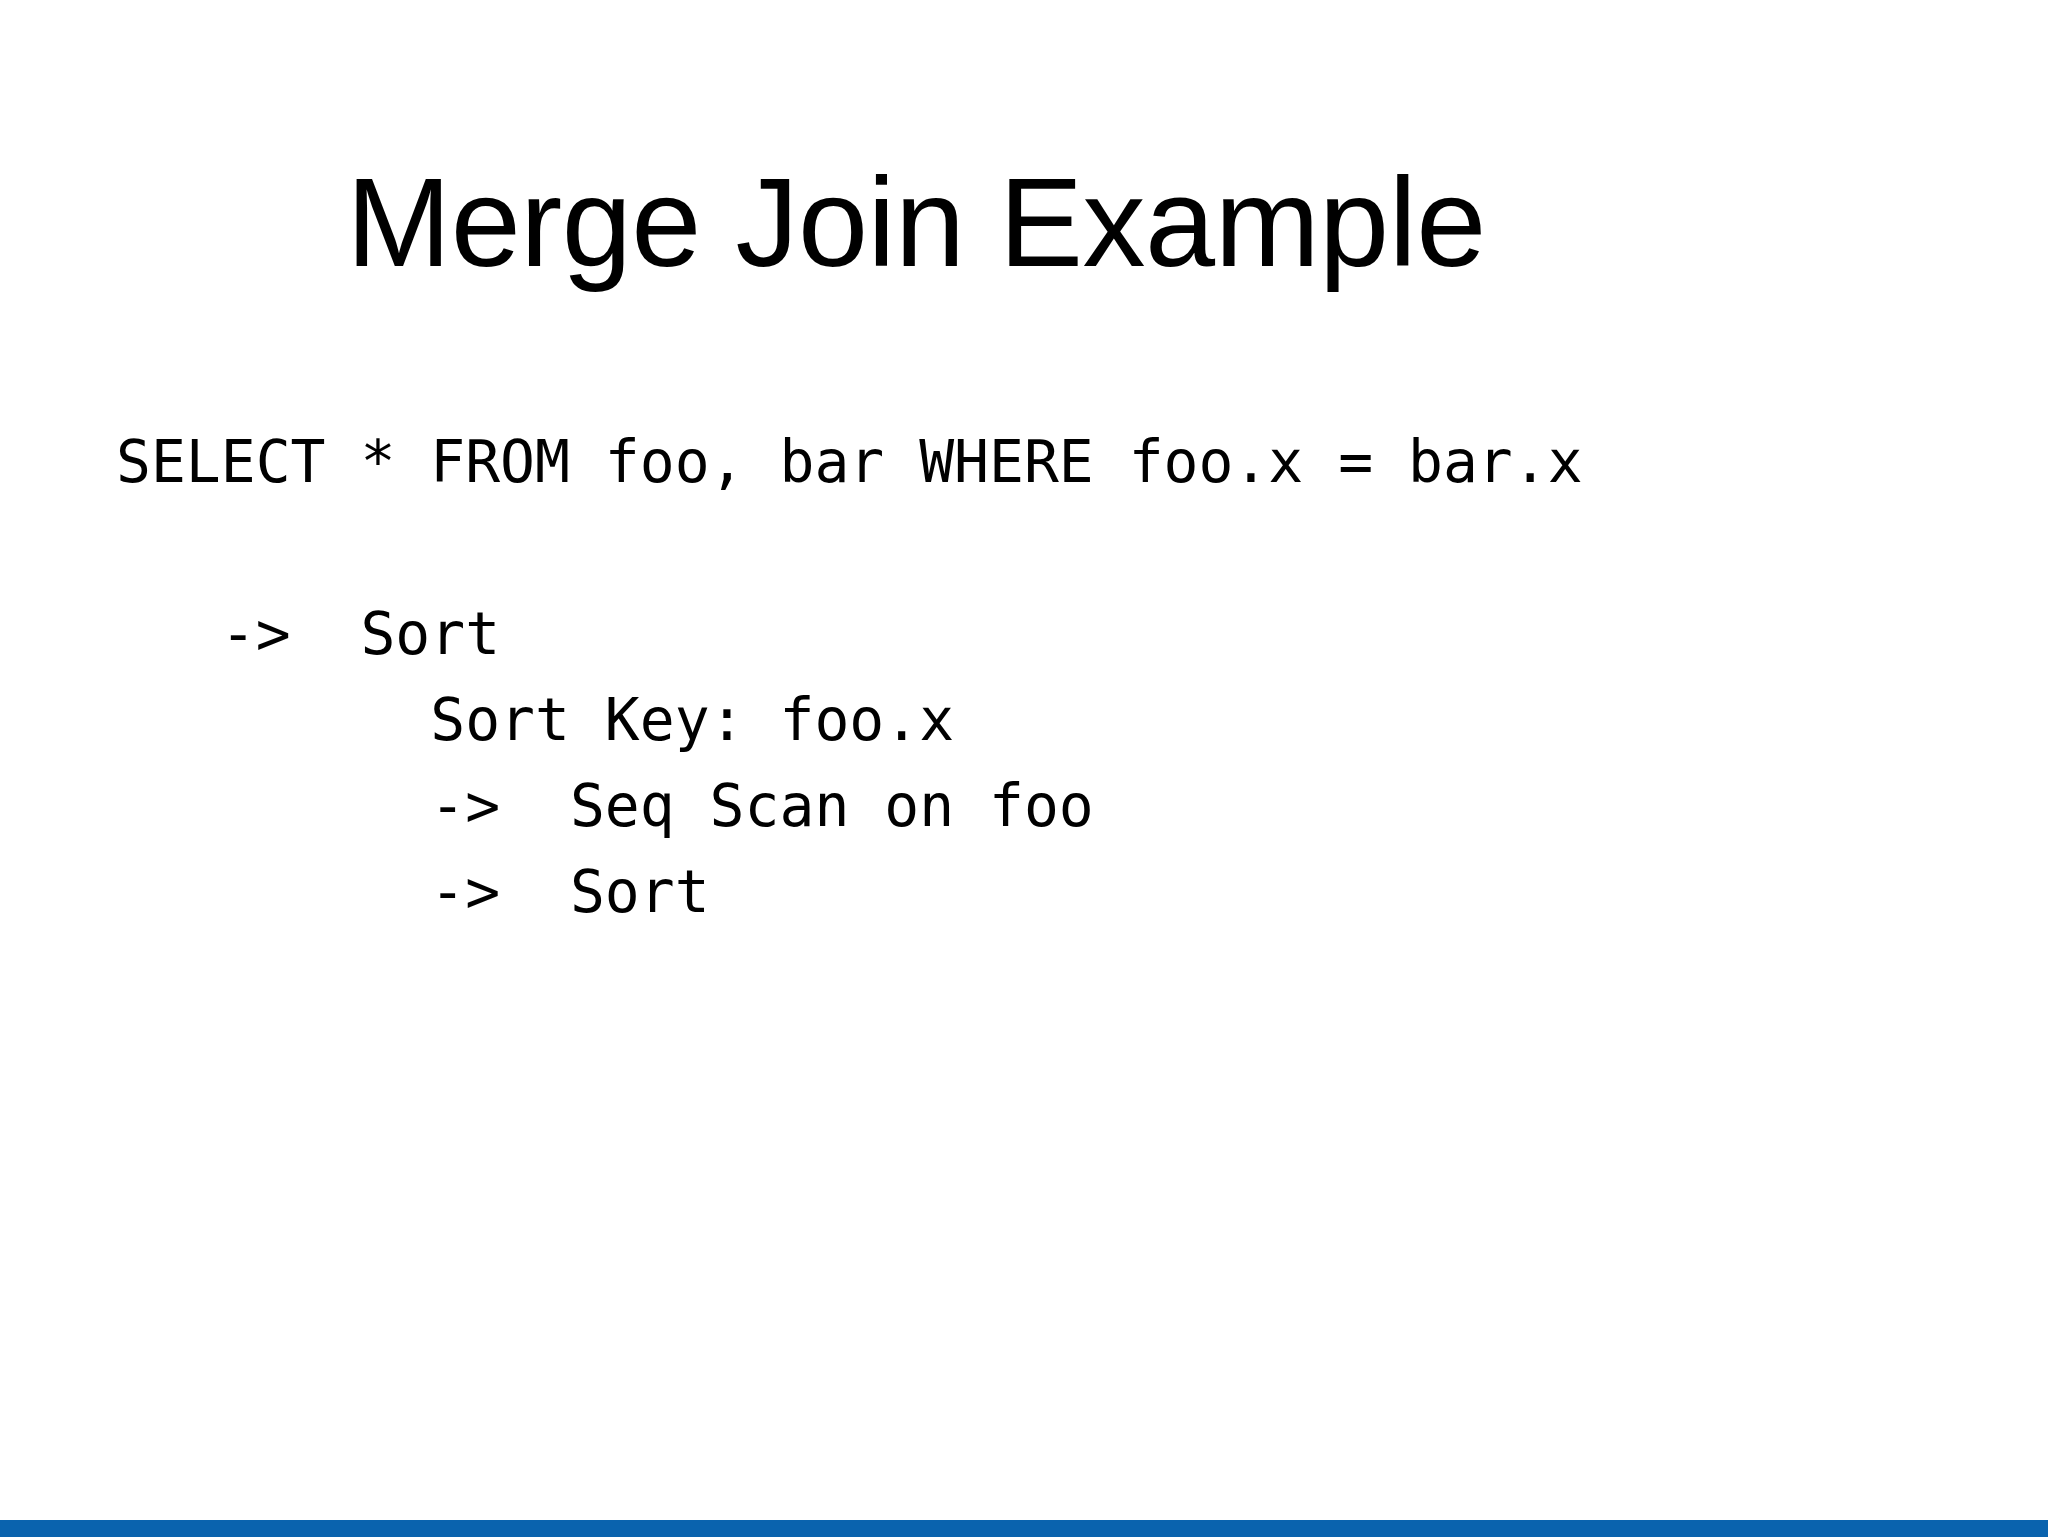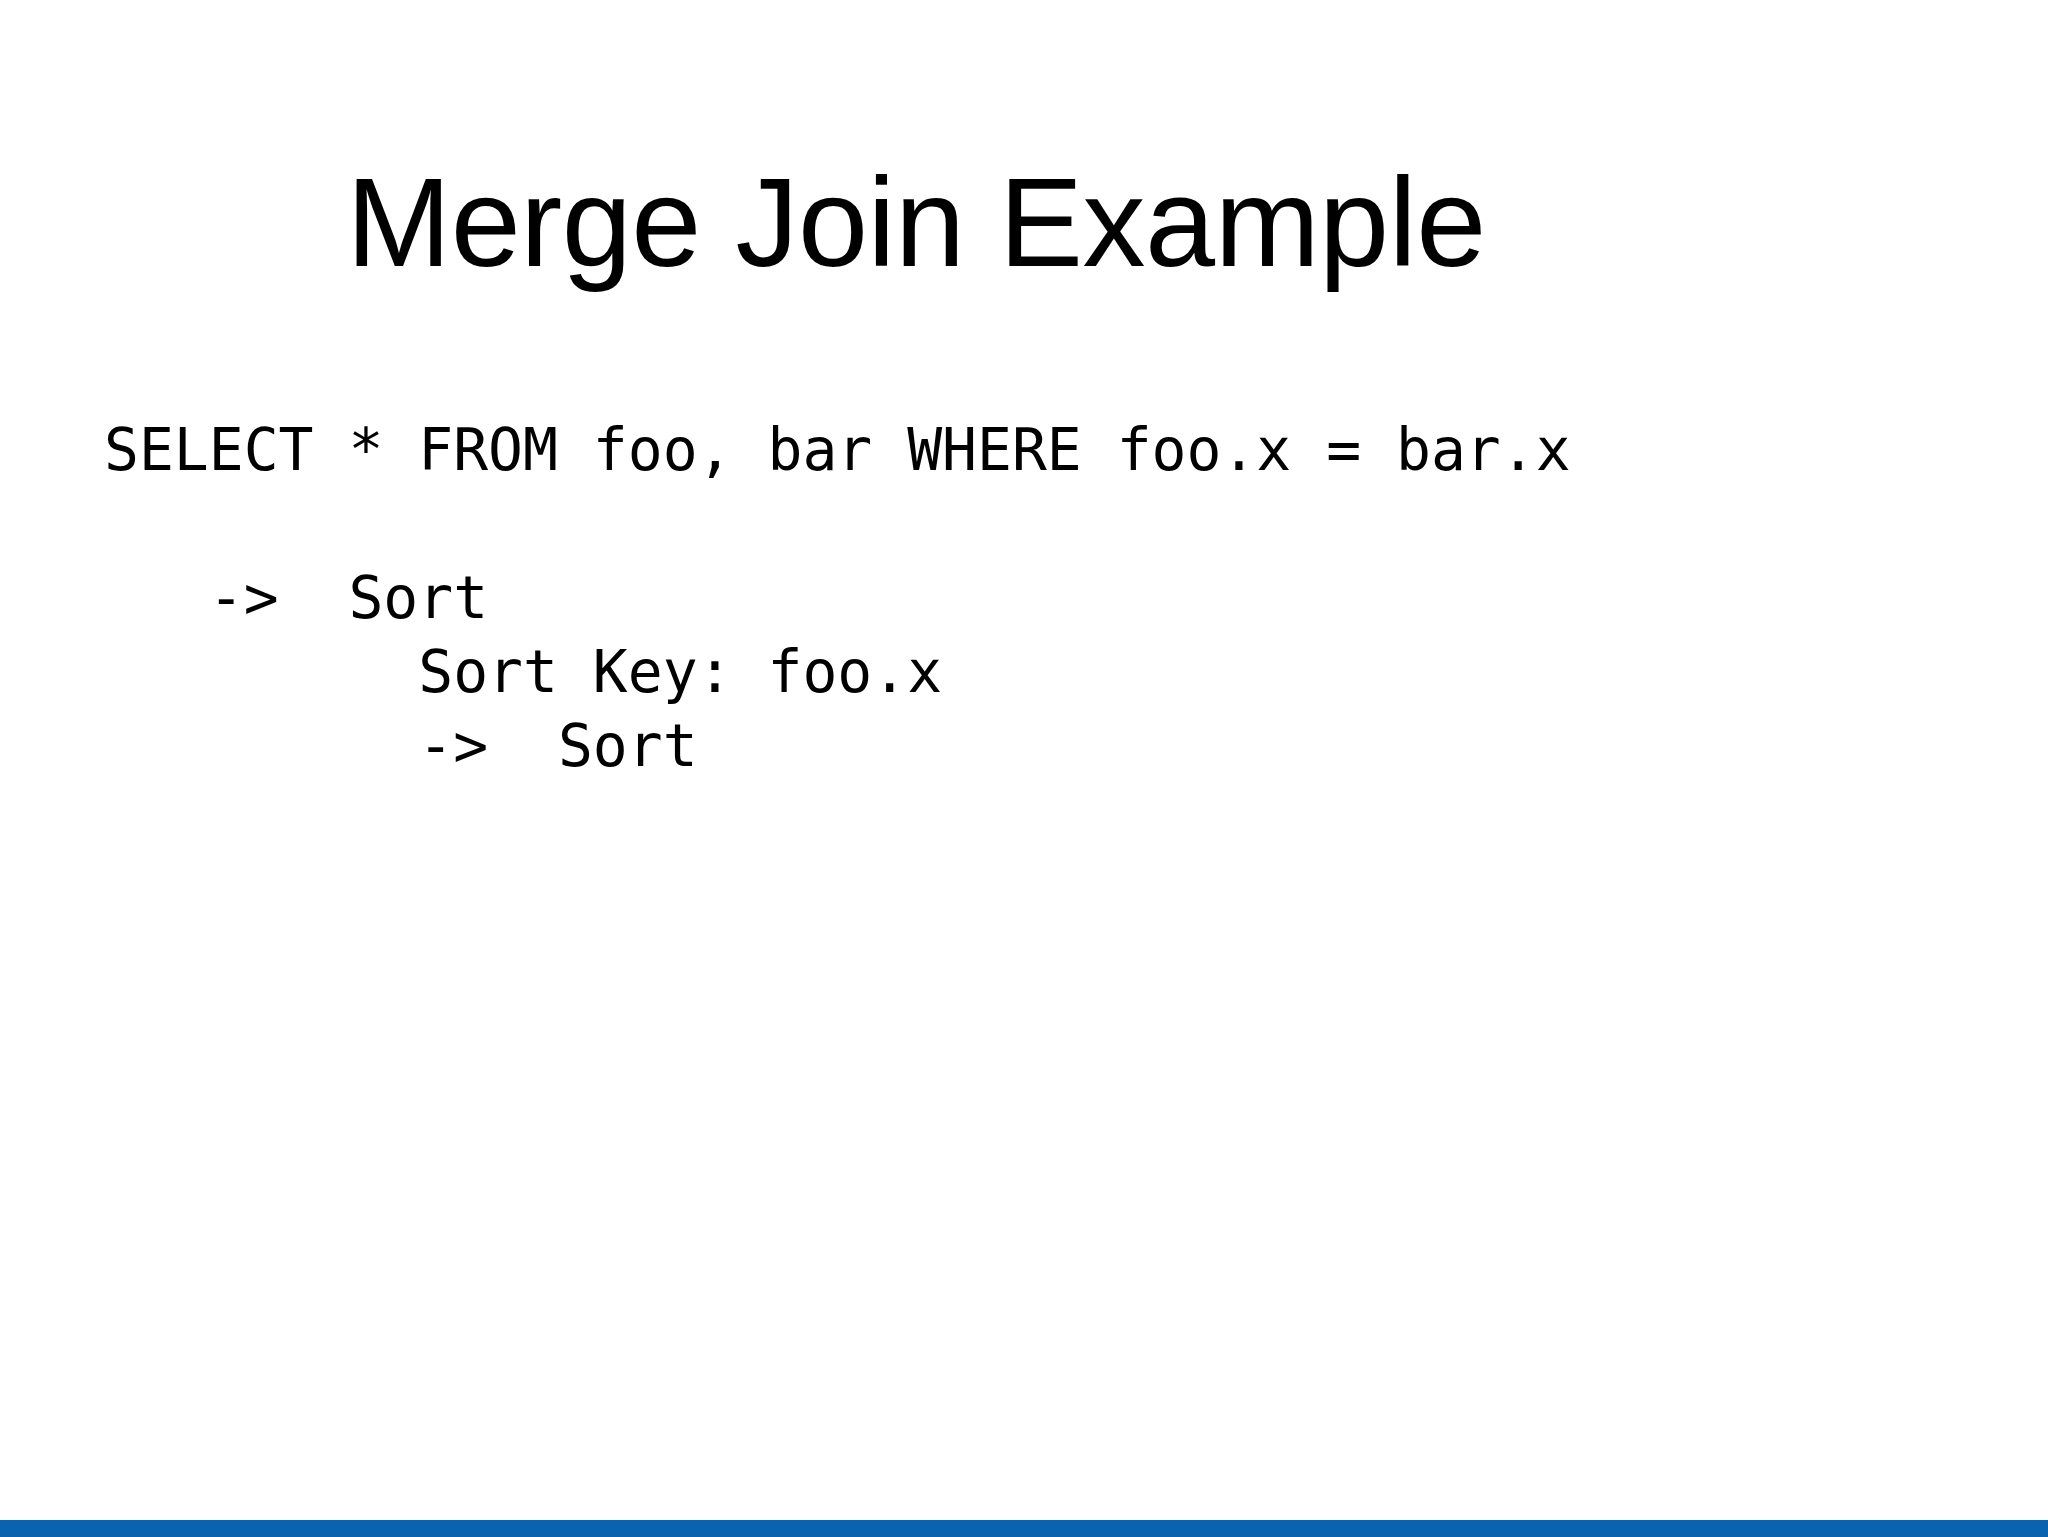--- a/index.html
+++ b/index.html
@@ -45,21 +45,21 @@
     width: 1860px;
   }
 
   .code-line {
     font-family: "DejaVu Sans Mono", "Liberation Mono", monospace;
     font-size: 58px;
     line-height: 74px;
     color: #000000;
     white-space: pre;
     letter-spacing: 0px;
-    margin: 0;
+    margin: 12px;
   }
 
   .spacer-line {
     height: 74px;
   }
 
   
   .bottom-bar {
     position: absolute;
     left: 0;
@@ -81,20 +81,21 @@
     <div class="code-line">SELECT * FROM foo, bar WHERE foo.x = bar.x</div>
 
     <div class="spacer-line"></div>
 
 
 
     <div class="code-line">   -&gt;  Sort</div>
 
     <div class="code-line">         Sort Key: foo.x</div>
 
+    <div class="code-line">         -&gt;  Seq Scan on foo</div>
 
 
     <div class="code-line">         -&gt;  Sort</div>
 
 
 
   </div>
 
   <div class="bottom-bar"></div>
 

